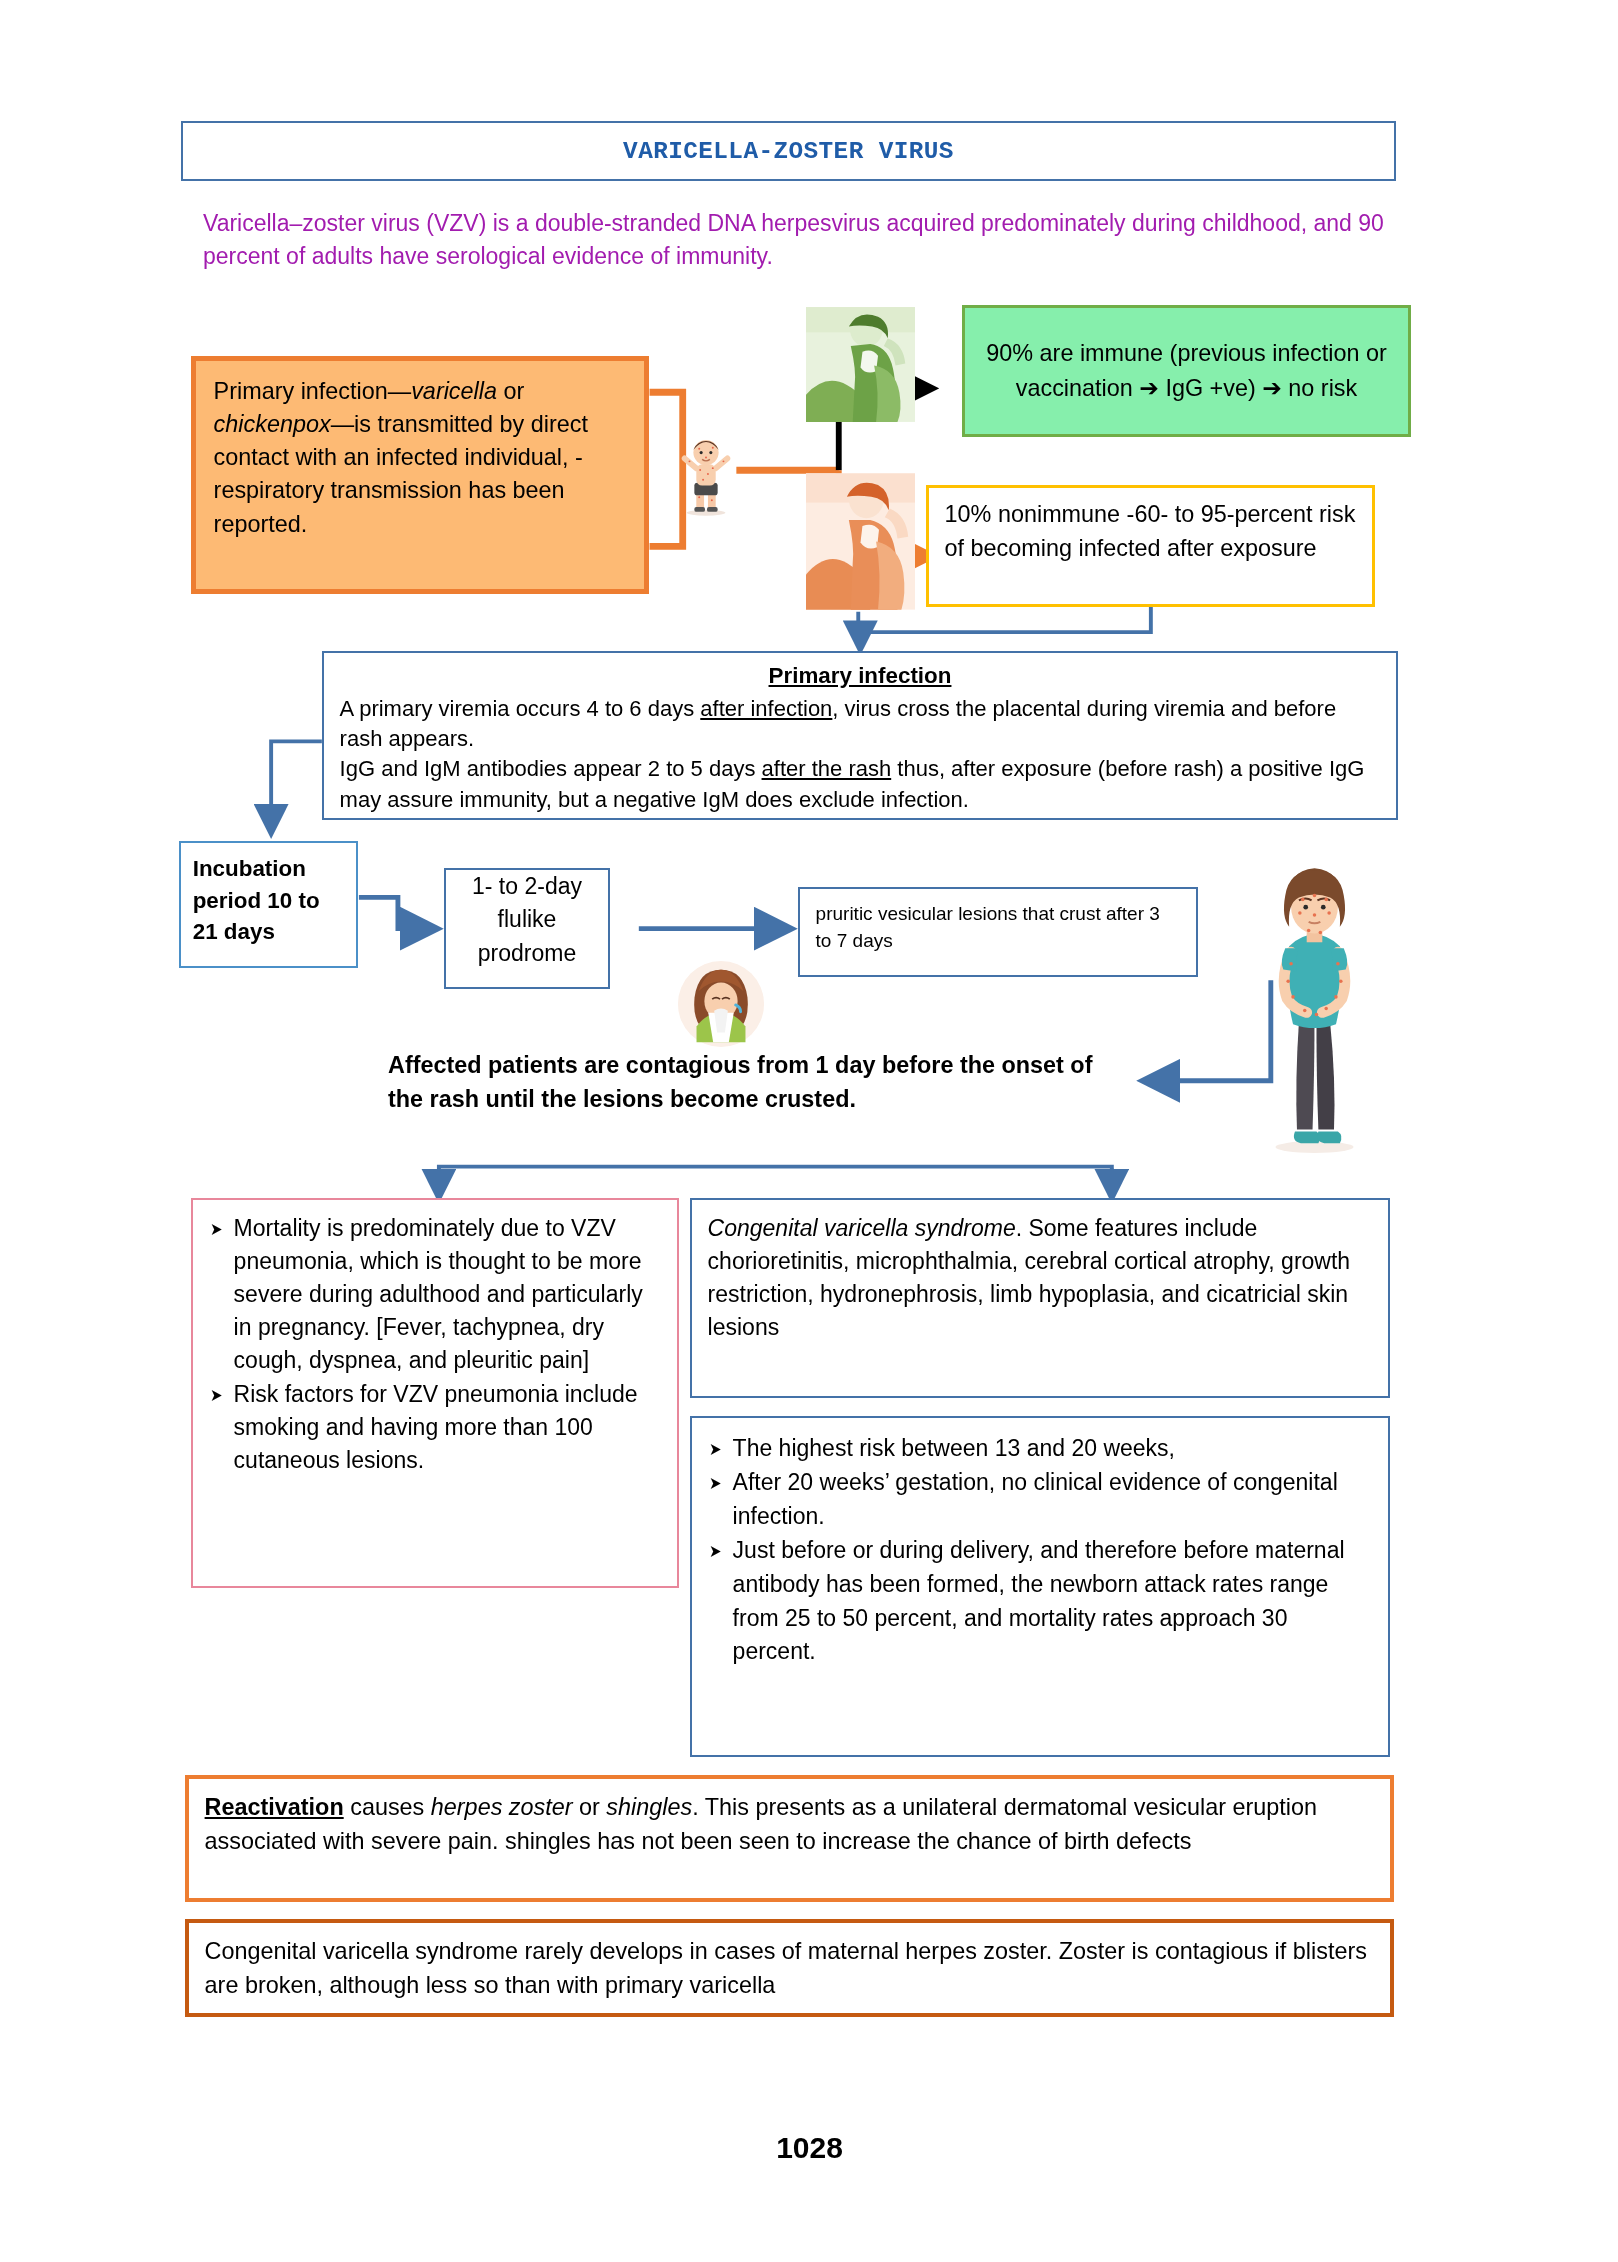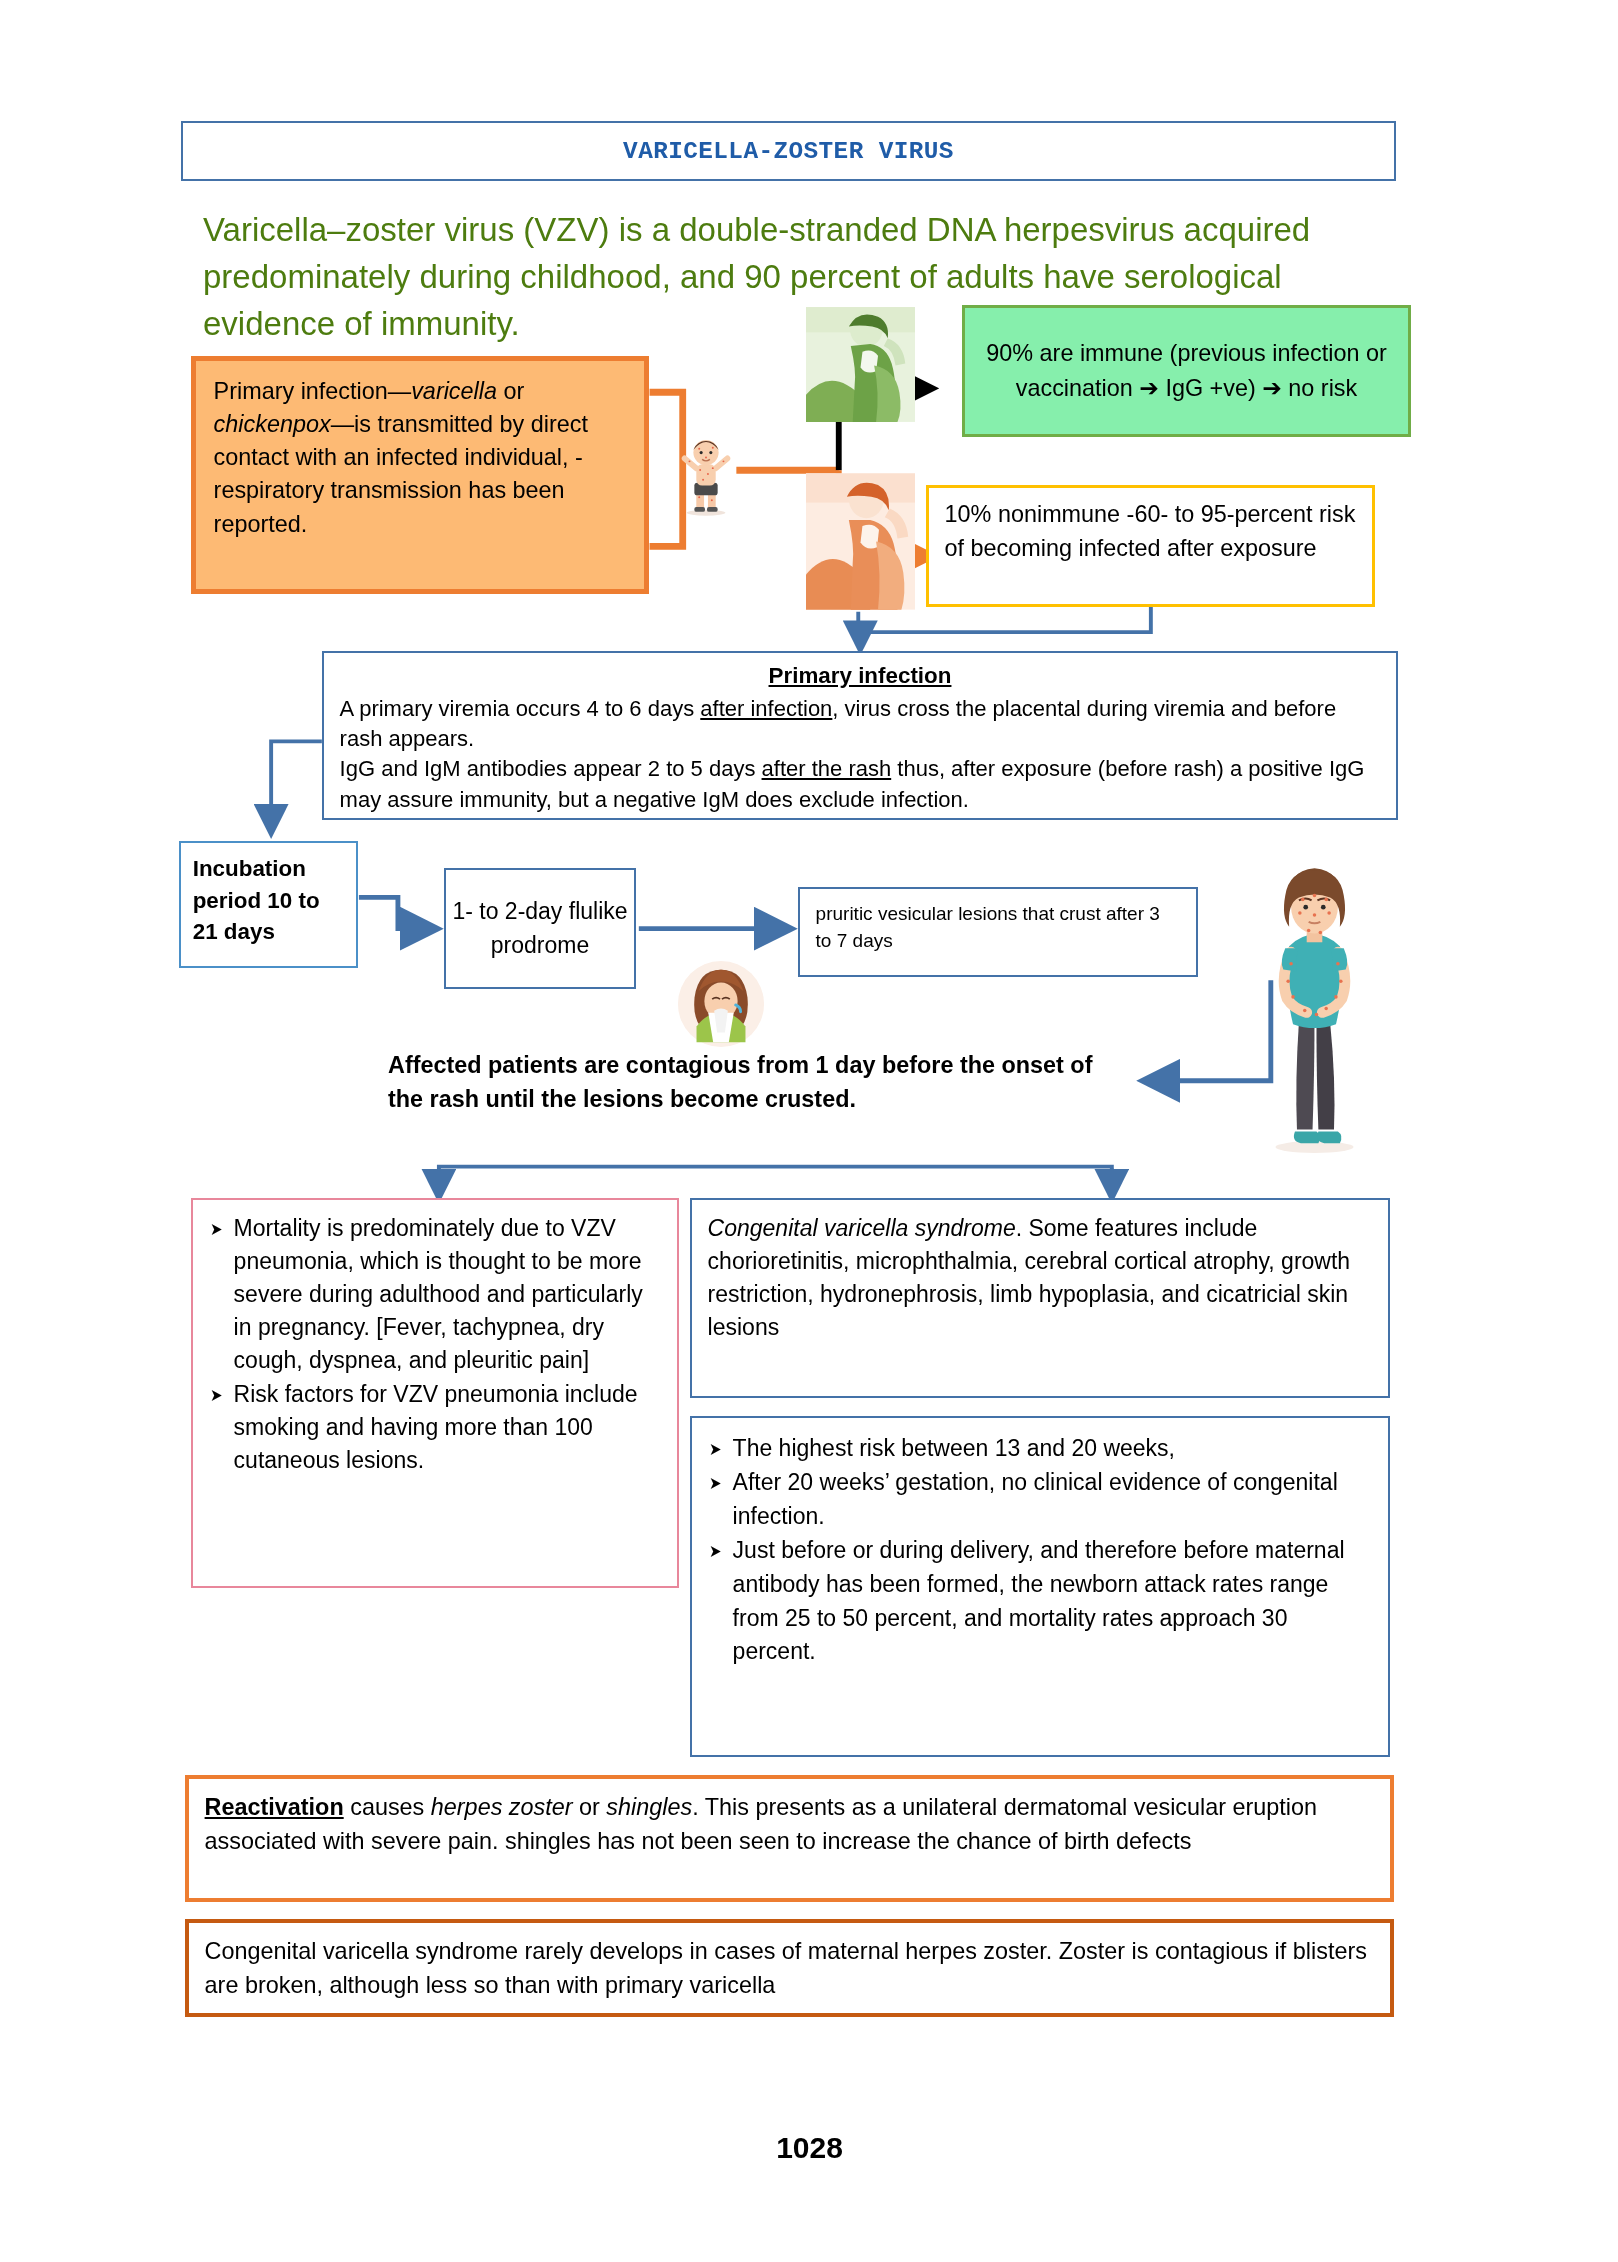--- a/index.html
+++ b/index.html
@@ -20,21 +20,21 @@
     border:2px solid #4472a8; background:#ffffff;
     display:flex; align-items:center; justify-content:center;font-family:Liberation Mono, monospace;
   }
   .title-bar span{
     font-size:24.4px; font-weight:bold; color:#1f5ca8; letter-spacing:0.4px;
   }
 
   
   .intro{
     position:absolute; left:203px; top:207px; width:1200px;
-    font-size:33px; line-height:1.42; color:#4d7c0f;
+    font-size:23px; line-height:1.42; color:#a21caf;
   }
 
   
   .box-primary{
     position:absolute; left:191px; top:356px; width:458px; height:238px;
     border:5.9px solid #ed7d31; background:#fdba74;
     padding:13.7px 15.6px 9.8px 17.6px;
     font-size:23.4px; line-height:1.42;
   }
   .box-primary i{ font-style:italic; }
@@ -71,23 +71,23 @@
   .box-pinfo .hdr{ text-align:center; font-weight:bold; text-decoration:underline; font-size:22.4px; display:block; margin-bottom:2px;}
   .box-pinfo u{ text-decoration:underline; }
 
   
   .box-incub{
     position:absolute; left:179px; top:841px; width:179px; height:127px;
     border:2.9px solid #4b90c8; background:#fff;
     padding:9.8px 11.7px; font-size:22.4px; font-weight:bold; line-height:1.42;
   }
   .box-prodrome{
-    position:absolute; left:444px; top:868px; width:192px; height:121px;
-    border:2.9px solid #4472a8; background:#fff;
-    display:flex; align-items:center; justify-content:center; text-align:center;
+    position:absolute; left:444px; top:868px; width:166px; height:121px;
+    border:2.9px solid #4472a8; background:#fff;
+    display:flex; align-items:flex-start; justify-content:center; text-align:center;
     font-size:23px; line-height:1.45;
   }
   .box-lesions{
     position:absolute; left:798px; top:887px; width:400px; height:90px;
     border:2.9px solid #4472a8; background:#fff;
     padding:11.7px 15.6px; font-size:19px; line-height:1.42;
   }
 
   
   .contagious{

